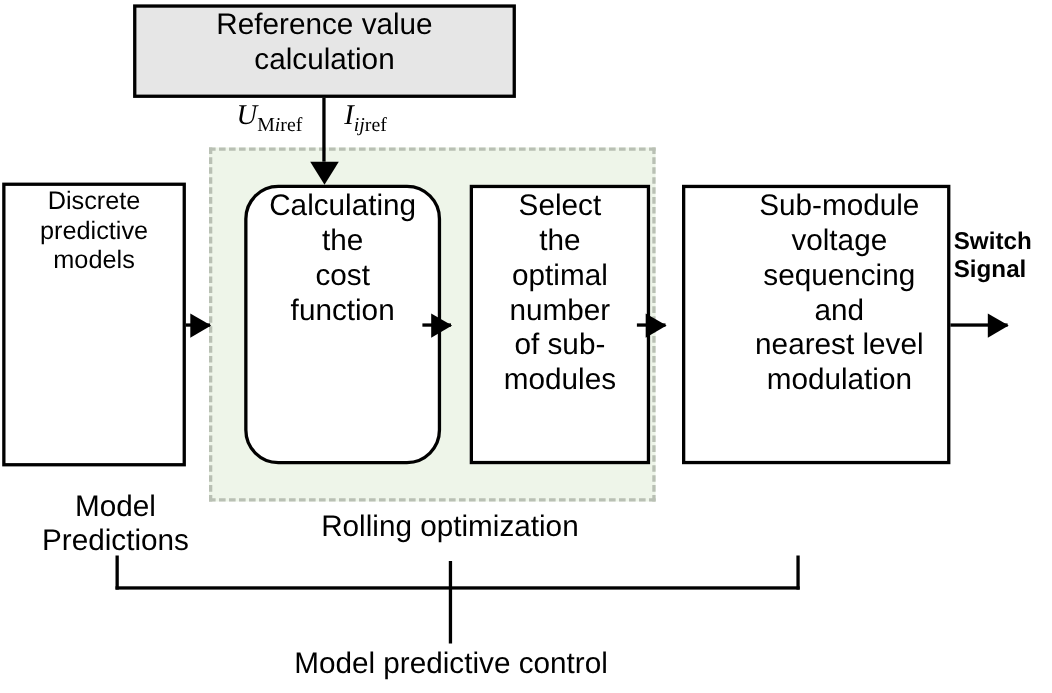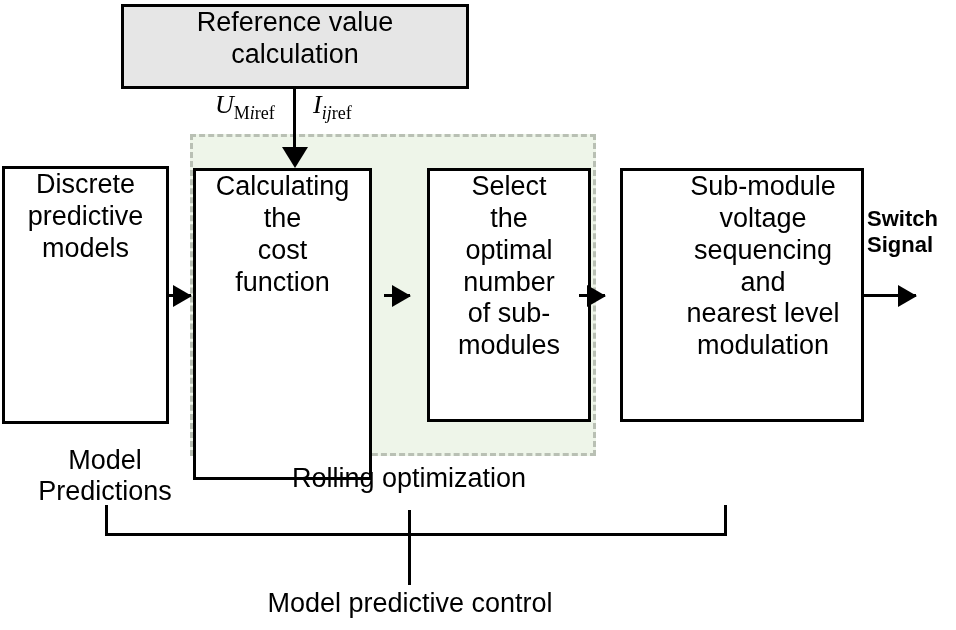--- a/index.html
+++ b/index.html
@@ -62,28 +62,29 @@
     background: #eef5e9;
     border: 3px dashed #b9c0b4;
   }
 
   
   #discrete-box {
     left: 2px;
     top: 166px;
     width: 167px;
     height: 258px;
-    font-size: 27px;
+    font-size: 23px;
   }
   #cost-box {
-    left: 193px;
+    left: 222px;
     top: 168px;
     width: 179px;
-    height: 312px;
-    font-size: 27px;
+    height: 254px;
+    font-size: 27px;
+    border-radius: 31px;
   }
   #select-box {
     left: 427px;
     top: 168px;
     width: 164px;
     height: 254px;
     font-size: 27px;
   }
   #submodule-box {
     left: 620px;

